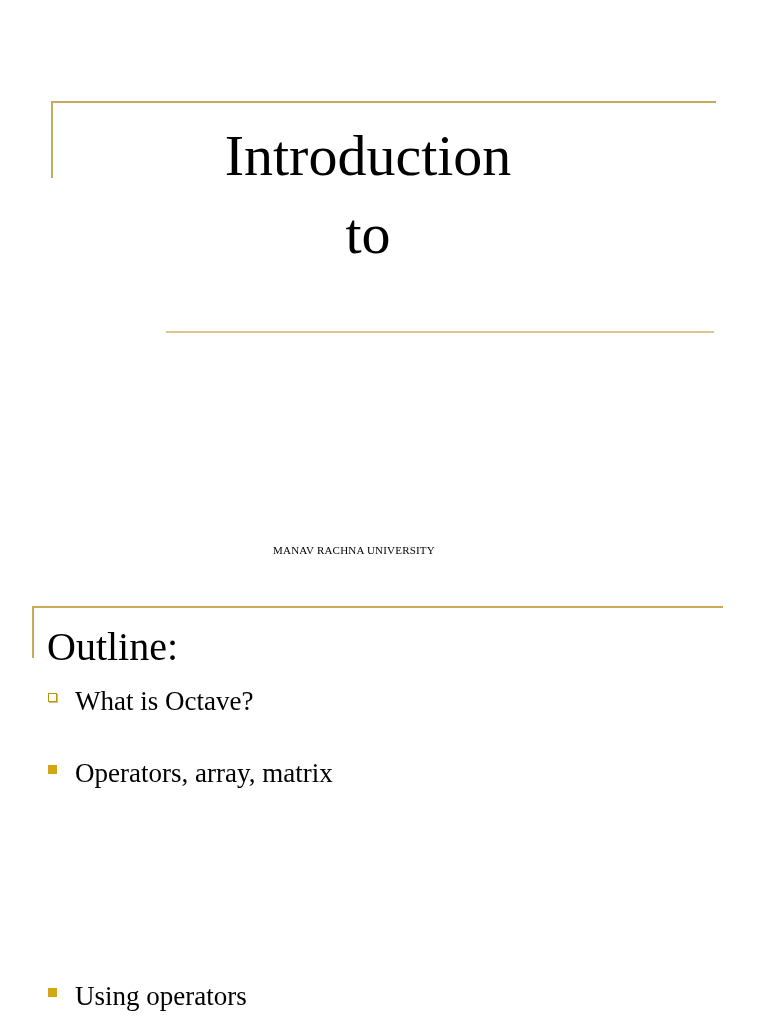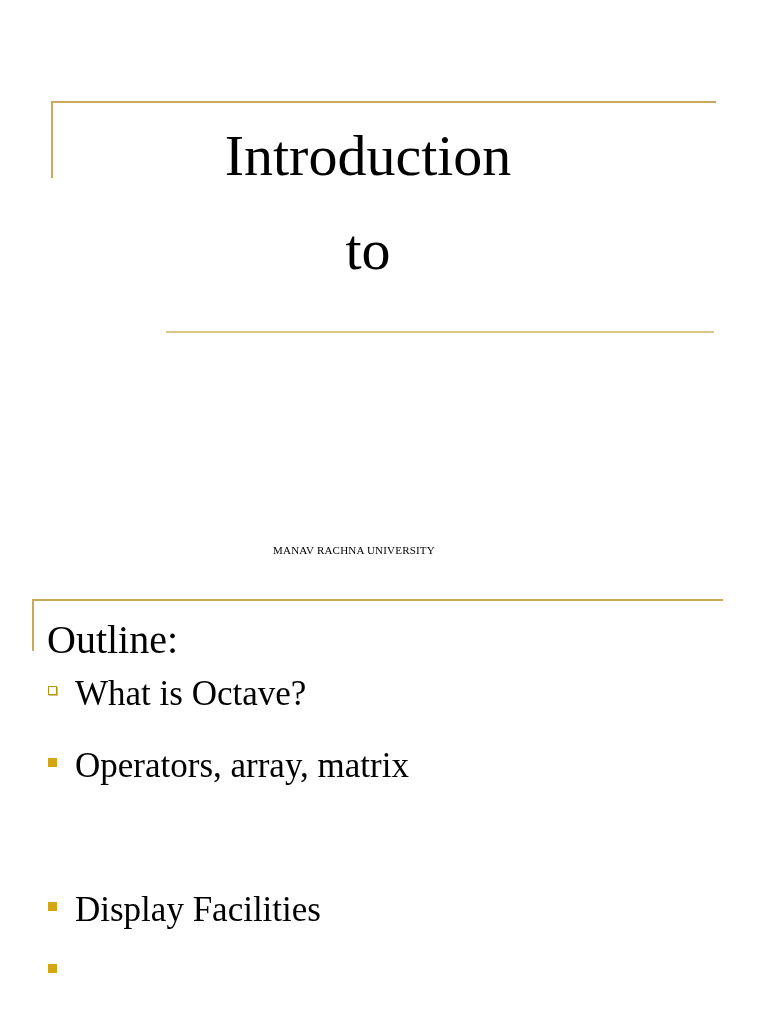--- a/index.html
+++ b/index.html
@@ -12,50 +12,47 @@
     .vline { position: absolute; width: 2px; background: #c8aa5a; }
     .title-line {
       position: absolute; left: 0; width: 736px; text-align: center;
       font-size: 58px; line-height: 76px;
     }
     .footer-text {
       position: absolute; left: 0; width: 708px; text-align: center; top: 544px;
       font-size: 11px; letter-spacing: 0.2px;
     }
     .outline-title { position: absolute; left: 47px; top: 610px; font-size: 40px; line-height: 50px; }
-    .bullet-item { position: absolute; left: 48px; font-size: 35px; line-height: 34px; display: flex; align-items: center; justify-content: space-between; }
+    .bullet-item { position: absolute; left: 48px; font-size: 27px; line-height: 34px; display: flex; align-items: center; justify-content: space-between; }
     .bullet { display: inline-block; width: 9px; height: 9px; margin-right: 18px; margin-top: -8px; }
     .bullet.hollow { border: 1.5px solid #b8960c; background: #fff; width: 7px; height: 7px; box-shadow: 1px 1px 0 #d9c07a; }
     .bullet.filled { background: #d4a514; }
   </style>
 </head>
 <body>
 
 <div class="slide" style="top:0;height:580px;">
   <div class="hline" style="left:51px;top:101px;width:665px;"></div>
   <div class="vline" style="left:51px;top:101px;height:77px;"></div>
   <div class="title-line" style="top:118px;">Introduction</div>
-  <div class="title-line" style="top:196px;margin-top:16px;">to</div>
+  <div class="title-line" style="top:196px;">to</div>
   <div class="hline" style="left:166px;top:331px;width:548px;height:2px;background:#dcc68c;"></div>
   <div class="footer-text">MANAV RACHNA UNIVERSITY</div>
 </div>
 
-<div class="slide" style="top:5px;height:1004px;">
+<div class="slide" style="top:12px;height:1004px;">
   <div class="hline" style="left:32px;top:594px;width:691px;"></div>
   <div class="vline" style="left:32px;top:594px;height:52px;"></div>
   <div class="outline-title">Outline:</div>
 
   <div class="bullet-item" style="top:672px;">
     <span class="bullet hollow"></span>
     <span>What is Octave?</span>
   </div>
   <div class="bullet-item" style="top:744px;">
     <span class="bullet filled"></span>
     <span>Operators, array, matrix</span>
   </div>
-  <div class="bullet-item" style="top:888px;">
-    <span class="bullet filled"></span>
-    <span>Display Facilities</span>
-  </div>
   <div class="bullet-item" style="top:967px;">
     <span class="bullet filled"></span>
+    <span>Using operators</span>
   </div>
 </div>
 
 </body></html>

